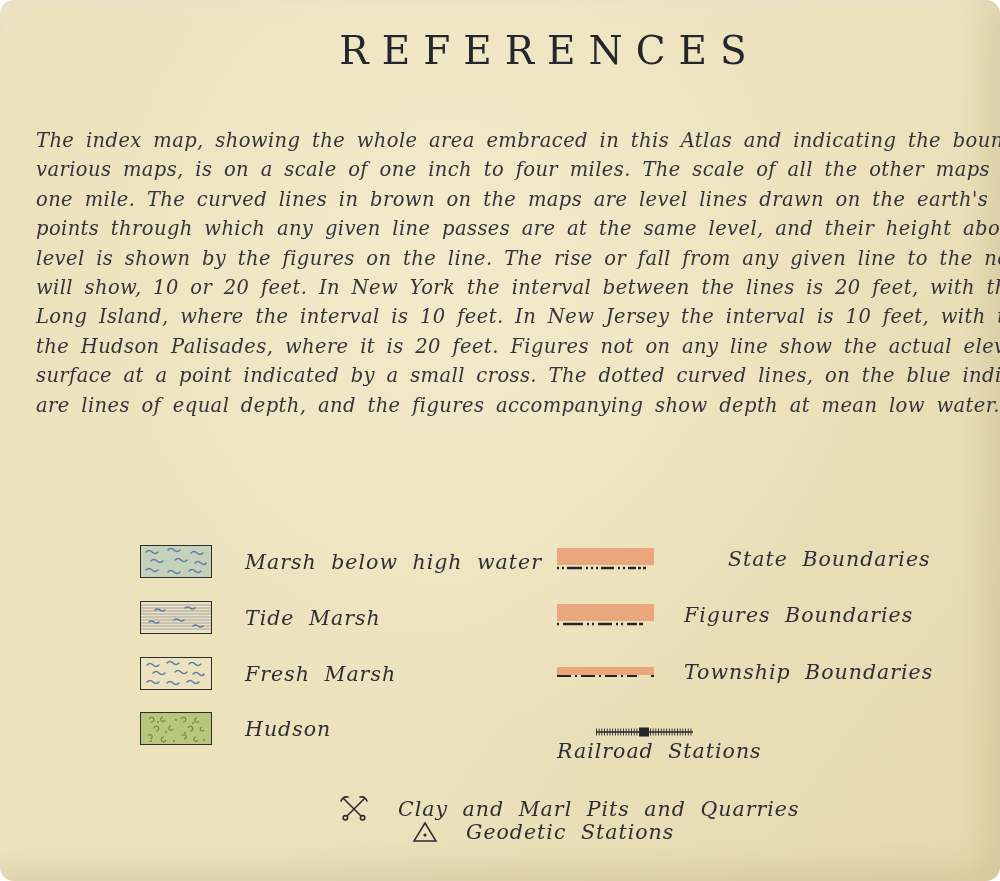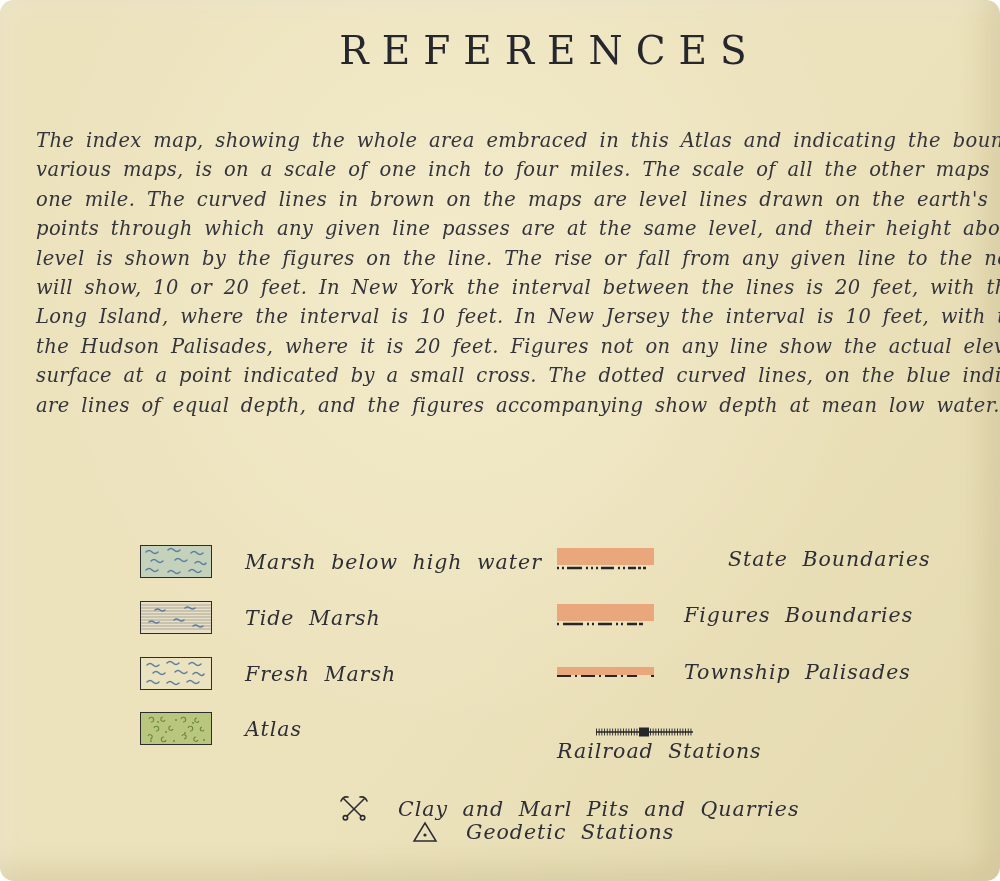--- a/index.html
+++ b/index.html
@@ -144,21 +144,21 @@
         <circle class="stipdot" cx="17" cy="9" r="0.9"></circle>
             <circle class="stipdot" cx="35" cy="7" r="0.9"></circle>
         <circle class="stipdot" cx="52" cy="10" r="0.9"></circle>
             <circle class="stipdot" cx="25" cy="19" r="0.9"></circle>
         <circle class="stipdot" cx="44" cy="20" r="0.9"></circle>
             <circle class="stipdot" cx="10" cy="28" r="0.9"></circle>
         <circle class="stipdot" cx="33" cy="28" r="0.9"></circle>
             <circle class="stipdot" cx="63" cy="27" r="0.9"></circle>
       </svg>
     </div>
-    <div class="llabel">Atlas</div>
+    <div class="llabel">Hudson</div>
   </div>
 
   <div class="lrow" style="left:545px;top:546px;height:26px;gap:44px;">
     <div class="symcol">
       <div class="band"></div>
       <svg class="dashline" width="97" height="4" viewBox="0 0 97 4">
         <line class="blk" x1="0" y1="2" x2="97" y2="2" stroke-width="2.4" stroke-dasharray="2 3 2 3 15 4 2 3 2 3 2 3 13 4 2 3 2 3 8"></line>
       </svg>
     </div>
     <div class="llabel">State Boundaries</div>
@@ -174,21 +174,21 @@
     <div class="llabel">Figures Boundaries</div>
   </div>
 
   <div class="lrow" style="left:545px;top:664px;height:16px;">
     <div class="symcol">
       <div class="band thin"></div>
       <svg class="dashline" width="97" height="4" viewBox="0 0 97 4" style="margin-top:-1px;">
         <line class="blk" x1="0" y1="2" x2="97" y2="2" stroke-width="2.2" stroke-dasharray="14 4 2 4 14 4 2 4 12 4 2 4 10"></line>
       </svg>
     </div>
-    <div class="llabel">Township Palisades</div>
+    <div class="llabel">Township Boundaries</div>
   </div>
 
   <div class="lrow" style="left:545px;top:725px;height:16px;flex-direction:column;">
     <div class="symcol">
       <svg width="97" height="14" viewBox="0 0 97 14" style="display:block;">
         <line class="blk" x1="0" y1="7" x2="97" y2="7" stroke-width="7" stroke-dasharray="0.9 1.8"></line>
         <line class="blk" x1="0" y1="7" x2="97" y2="7" stroke-width="1.4"></line>
         <rect x="43" y="2.5" width="10" height="9" fill="#26262a"></rect>
       </svg>
     </div>

